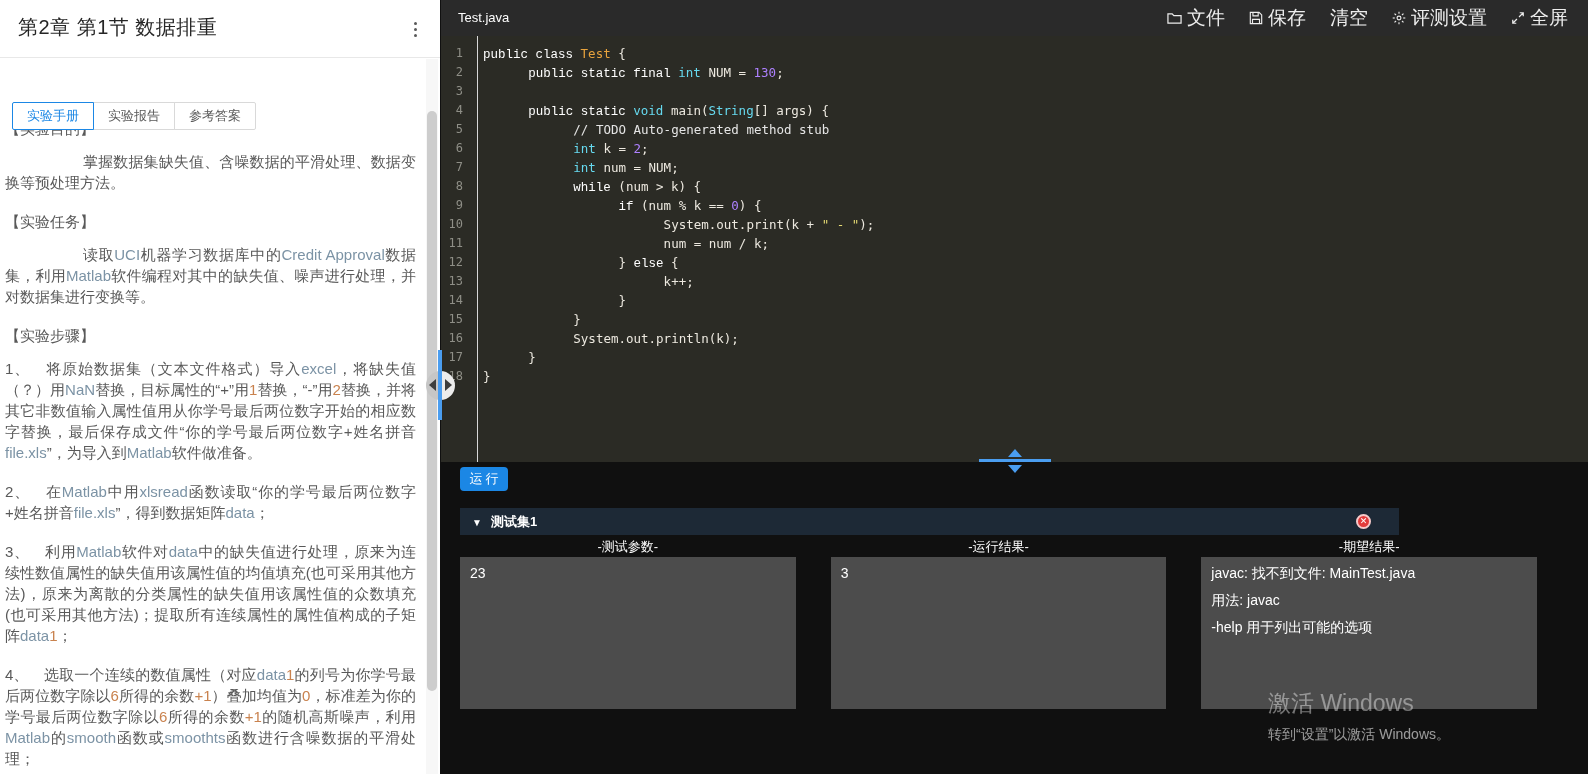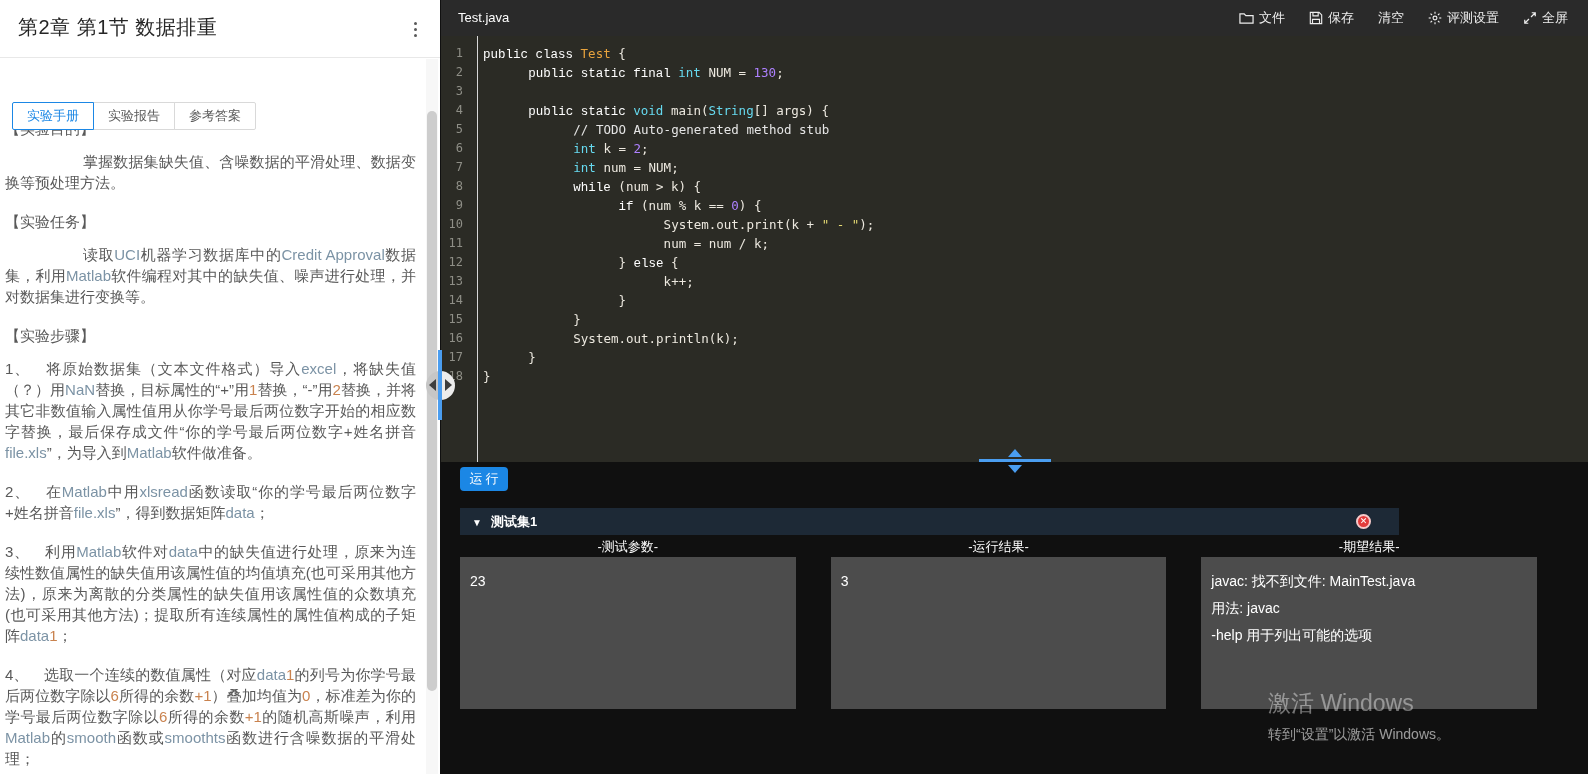--- a/index.html
+++ b/index.html
@@ -37,21 +37,21 @@
   .split-knob .tri-l { position:absolute; left:3px; top:8px; width:0; height:0;
                  border:6px solid transparent; border-right:7px solid #3d3d3d; border-left:none; }
   .split-knob .tri-r { position:absolute; right:3px; top:8px; width:0; height:0;
                  border:6px solid transparent; border-left:7px solid #3d3d3d; border-right:none; }
 
   
   .right-panel { position:absolute; left:441px; top:0; width:1147px; height:774px; background:#101010; }
   .editor-topbar { position:absolute; left:0; top:0; width:100%; height:36px; background:#2a2a2a;padding-left:16px; }
   .file-tab { position:absolute; left:17px; top:10px; font-size:13px; color:#fff; }
   .ed-toolbar { position:absolute; right:20px; top:0; height:36px; display:flex; align-items:center; gap:24px; }
-  .tb-item { display:flex; align-items:center; gap:5px; color:#ededed; font-size:13px; cursor:pointer; }
+  .tb-item { display:flex; align-items:center; gap:5px; color:#ededed; font-size:19px; cursor:pointer; }
   .tb-item svg { display:block; }
 
   .code-area { position:absolute; left:0; top:36px; width:100%; height:426px; background:#2b2b25; }
   .gutter-line { position:absolute; left:36px; top:0; width:1px; height:100%; background:#d8d8d8; }
   .code-lines { position:absolute; left:0; top:8px; width:100%; }
   .code-line { display:flex; height:19px; }
   .code-line .ln { width:32px; text-align:right; padding-right:10px; color:#8f8f87;
                    font:12px "DejaVu Sans Mono",monospace; line-height:19px; flex:none; }
   .code-line .ct { font:12.5px "DejaVu Sans Mono",monospace; line-height:19px;
                    white-space:pre; color:#ece8df; padding-left:10px; }
@@ -76,21 +76,21 @@
   .testset-header { position:absolute; left:19px; top:46px; width:939px; height:27px; background:#1d2936;
                     color:#fff; font-size:13px; font-weight:600; line-height:27px; cursor:pointer; }
   .testset-header .caret { display:inline-block; margin:0 9px 0 12px; font-size:10px; font-weight:400; }
   .err-icon { position:absolute; right:28px; top:6px; width:15px; height:15px; border-radius:50%;
               background:#e23b3b; border:2px solid #f6caca; color:#fff; font-size:9px; font-weight:bold;
               line-height:11px; text-align:center; cursor:pointer; }
   .col-headers { position:absolute; left:19px; top:76px; width:1077px; display:flex; gap:35px; }
   .col-headers .ch { flex:1; text-align:center; color:#fff; font-size:13px; }
   .boxes { position:absolute; left:19px; top:95px; width:1077px; display:flex; gap:35px; }
   .rbox { flex:1; height:152px; background:#4c4c4c; color:#fff; font-size:14px; line-height:27px;
-          padding:11px 10px; overflow:hidden; }
+          padding:3px 10px; overflow:hidden; }
 
   .watermark { position:absolute; right:20px; top:226px; width:300px; color:#fff; z-index:9; pointer-events:none; }
   .wm1 { font-size:23px; color:rgba(255,255,255,.42); }
   .wm2 { font-size:14px; margin-top:7px; color:rgba(255,255,255,.58); }
 </style>
 </head>
 <body>
 
 <div class="left-panel">
   <div class="panel-header">

